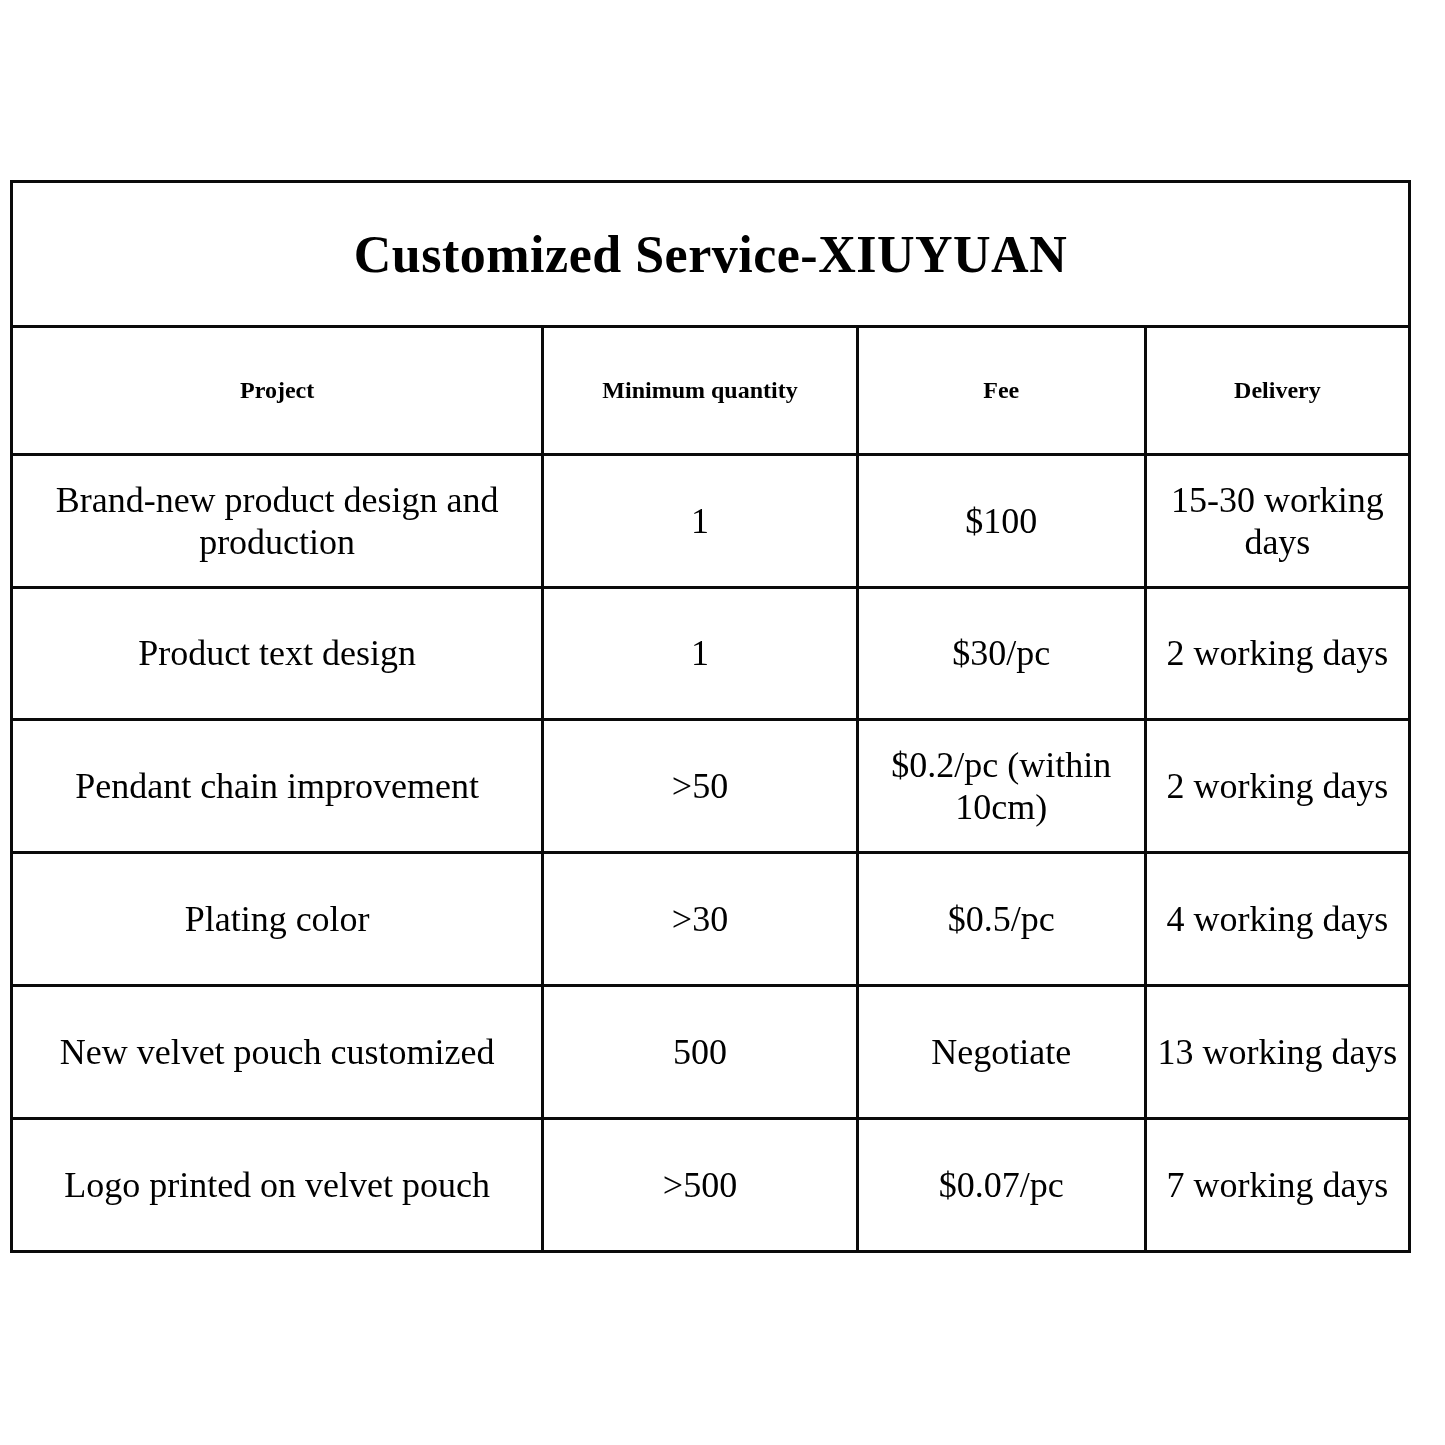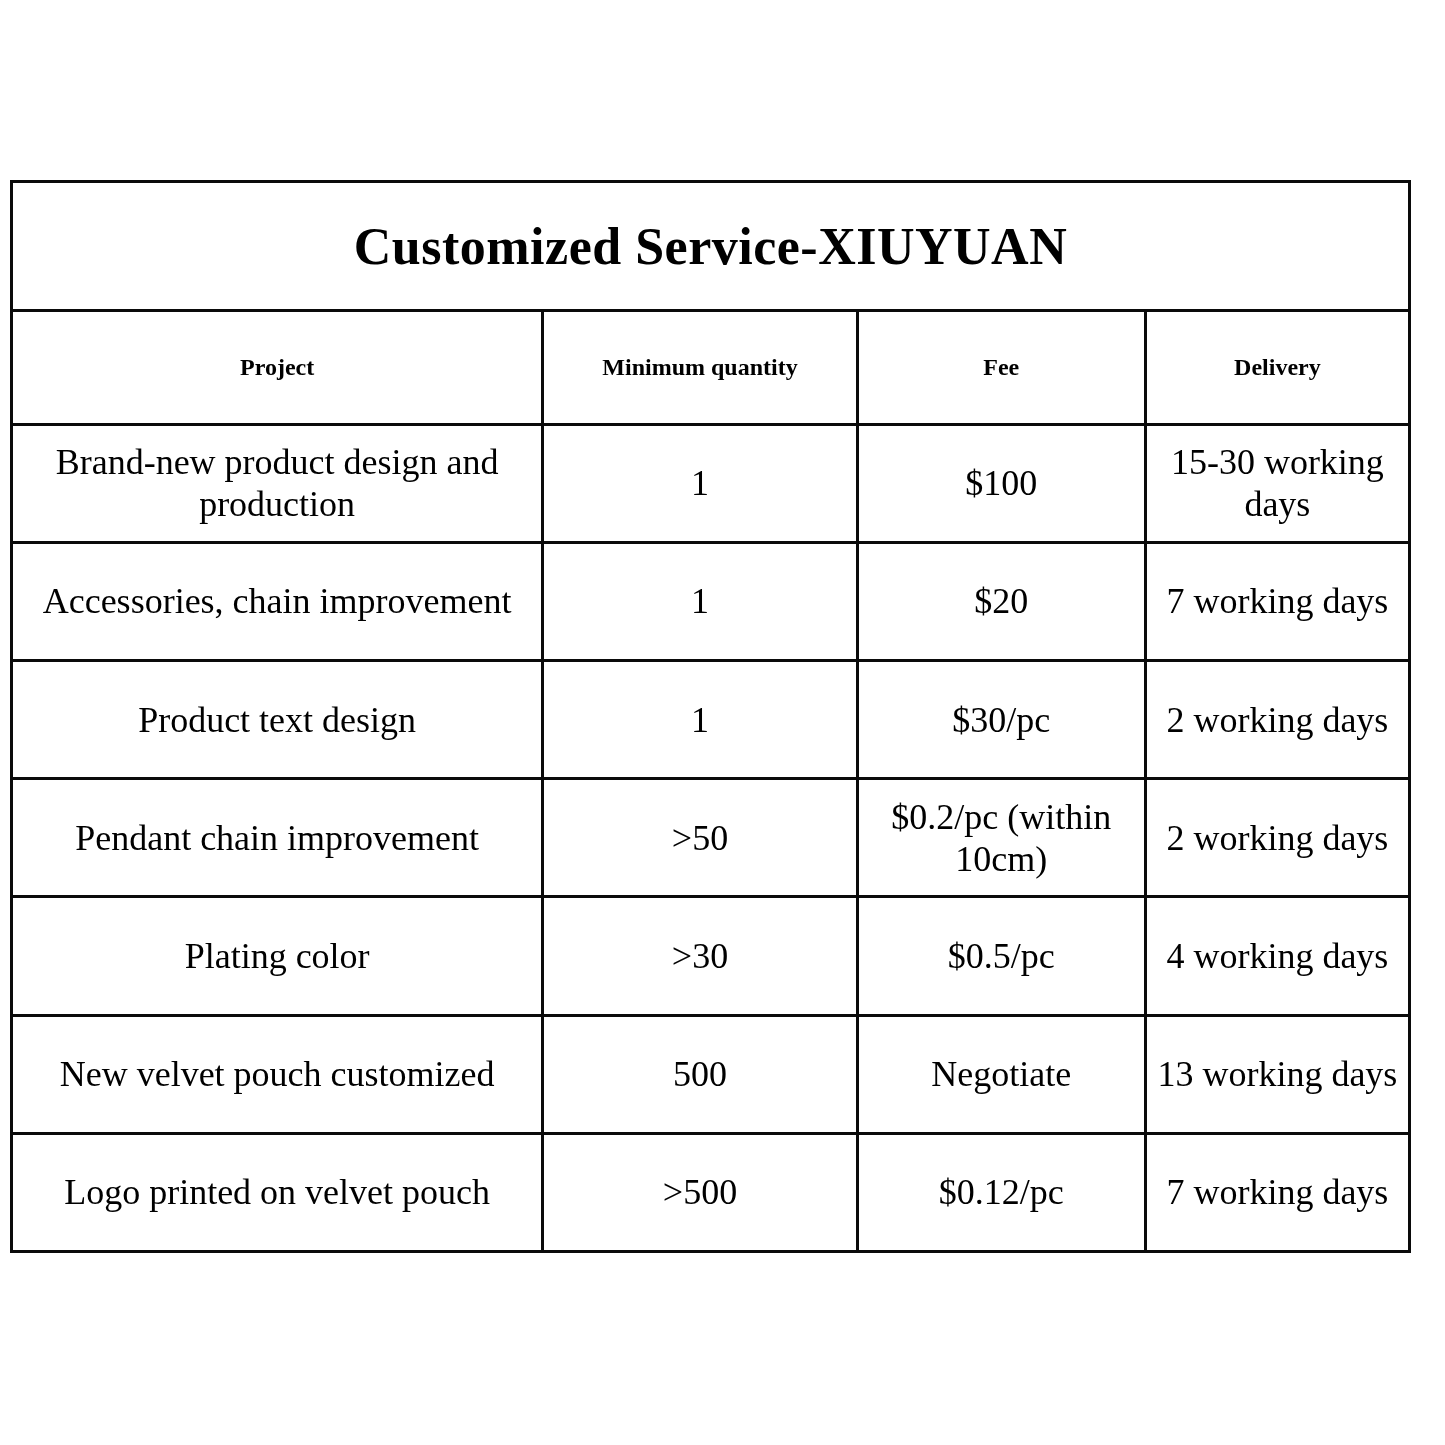--- a/index.html
+++ b/index.html
@@ -73,26 +73,20 @@
         <th>Fee</th>
         <th>Delivery</th>
       </tr>
       <tr class="data-row">
         <td>Brand-new product design and production</td>
         <td>1</td>
         <td>$100</td>
         <td>15-30 working days</td>
       </tr>
       <tr class="data-row">
-        <td>Accessories, chain improvement</td>
-        <td>1</td>
-        <td>$20</td>
-        <td>7 working days</td>
-      </tr>
-      <tr class="data-row">
         <td>Product text design</td>
         <td>1</td>
         <td>$30/pc</td>
         <td>2 working days</td>
       </tr>
       <tr class="data-row">
         <td>Pendant chain improvement</td>
         <td>&gt;50</td>
         <td>$0.2/pc (within 10cm)</td>
         <td>2 working days</td>
@@ -105,18 +99,18 @@
       </tr>
       <tr class="data-row">
         <td>New velvet pouch customized</td>
         <td>500</td>
         <td>Negotiate</td>
         <td>13 working days</td>
       </tr>
       <tr class="data-row">
         <td>Logo printed on velvet pouch</td>
         <td>&gt;500</td>
-        <td>$0.12/pc</td>
+        <td>$0.07/pc</td>
         <td>7 working days</td>
       </tr>
     </tbody>
   </table>
 </div>
 
 </body></html>

